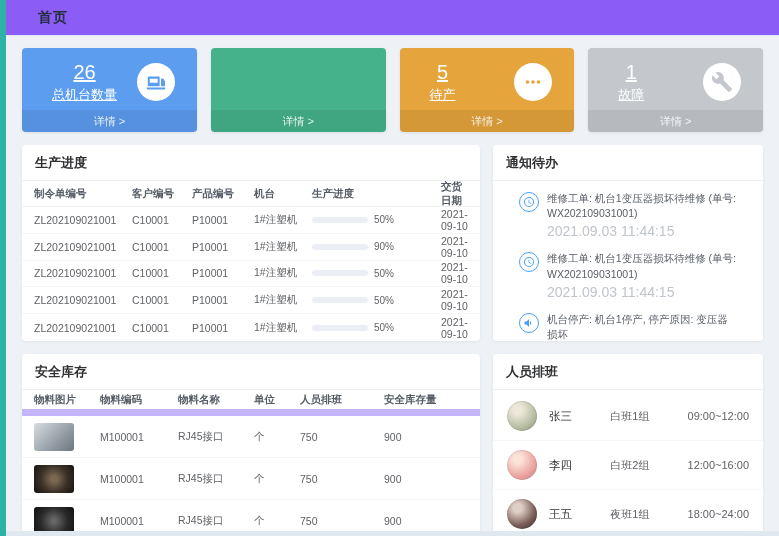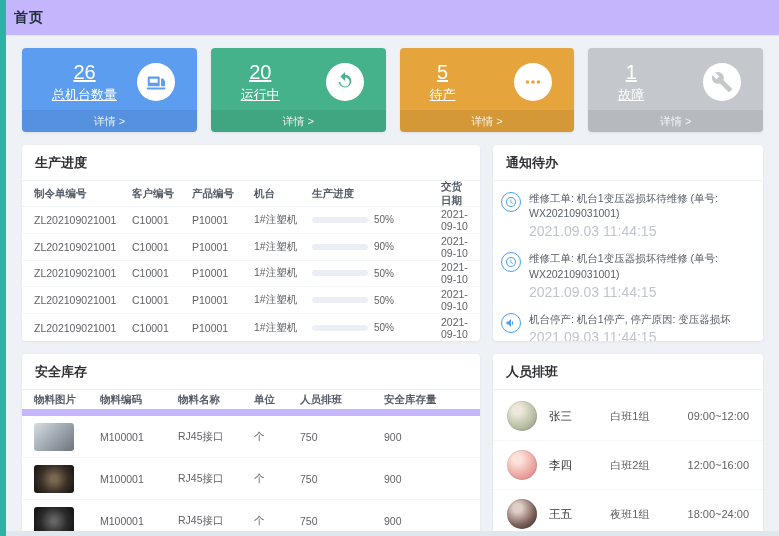--- a/index.html
+++ b/index.html
@@ -9,22 +9,22 @@
     background:#eef2f7;
     position:relative;
     overflow:hidden;
   }
   .edge-left { position:absolute; left:0; top:0; width:6px; height:536px; background:#2db3a5; z-index:10; }
   .edge-bottom { position:absolute; left:6px; bottom:0; height:5px; width:773px; background:#dfe8ee; z-index:10; }
 
   .app { position:absolute; left:6px; top:0; width:773px; height:531px; display:flex; flex-direction:column; }
 
   header.topbar {
-    height:36px; background:#c4b5fd; border-bottom:1px solid #e4e7ed;
-    display:flex; align-items:center; padding:0 8px; flex:0 0 auto;
+    height:36px; background:#8b5cf6; border-bottom:1px solid #e4e7ed;
+    display:flex; align-items:center; padding:0 32px; flex:0 0 auto;
   }
   .page-title { font-size:14px; color:#24303f; font-weight:bold; letter-spacing:1px; }
 
   main { flex:1; padding:12px 16px 8px 16px; display:flex; flex-direction:column; }
 
   
   .cards { display:flex; gap:14px; flex:0 0 auto; }
   .card {
     flex:1; height:84px; border-radius:4px; position:relative; overflow:hidden;
     color:#fff; cursor:pointer; box-shadow:0 1px 3px rgba(0,0,0,.08);
@@ -62,21 +62,21 @@
   .prod-header { height:26px; color:#555c66; font-weight:bold; border-bottom:1px solid #f0f2f5; }
   .prod-row { height:27px; color:#606266; border-bottom:1px solid #f4f6f8; cursor:pointer; }
   .c-order { width:98px; } .c-cust { width:60px; } .c-prodno { width:62px; } .c-mach { width:58px; }
   .c-prog { width:104px; display:flex; align-items:center; gap:6px; } .c-date { flex:1;margin-left:25px; }
   .bar-track { width:56px; height:6px; border-radius:3px; background:#ebeef5; overflow:hidden; flex:0 0 auto; }
   .bar-fill { height:100%; border-radius:3px; background:#3e94f0; }
   .prog-label { font-size:10px; color:#606266; }
 
   
   .notice-list { padding:4px 0; overflow:hidden; }
-  .notice-item { display:flex; gap:8px; padding:6px 8px; cursor:pointer; }
+  .notice-item { display:flex; gap:8px; padding:6px 26px; cursor:pointer; }
   .notice-icon {
     width:20px; height:20px; border-radius:50%; border:1px solid #4aa0f8; color:#4aa0f8;
     display:flex; align-items:center; justify-content:center; flex:0 0 auto; margin-top:1px;
   }
   .notice-icon svg { width:12px; height:12px; }
   .notice-text { font-size:10.5px; color:#5a6068; line-height:1.45; }
   .notice-time { font-size:14px; color:#c0c4cc; margin-top:2px; }
 
   
   .stock-header, .stock-row { display:flex; align-items:center; padding:0 12px; font-size:10.5px; }
@@ -125,31 +125,20 @@
           <div class="card-icon" style="color: rgb(92, 157, 240);">
             <svg viewBox="0 0 24 24">
                 <path fill="currentColor" fill-rule="evenodd" d="M2 18h20v2.2H2zM3 16.5h13V7.2c0-.7-.5-1.2-1.2-1.2H4.2C3.5 6 3 6.5 3 7.2zm2.2-8h8.6v4.2H5.2zm12.3 8h4.3v-5.2l-2-3h-2.3z"></path>
               </svg>
           </div>
         </div>
         <div class="card-footer">详情 &gt;</div>
       </div>
 
       <div class="card" style="background: rgb(69, 178, 139);">
-        <div class="card-top">
-          <div class="card-info">
-            <div class="card-value">20</div>
-            <div class="card-label">运行中</div>
-          </div>
-          <div class="card-icon" style="color: rgb(69, 178, 139);">
-            <svg viewBox="0 0 24 24">
-                <path fill="currentColor" d="M12 4V1L7 6l5 5V7a5 5 0 1 1-5 5H5a7 7 0 1 0 7-8z"></path>
-              </svg>
-          </div>
-        </div>
         <div class="card-footer">详情 &gt;</div>
       </div>
 
       <div class="card" style="background: rgb(229, 164, 60);">
         <div class="card-top">
           <div class="card-info">
             <div class="card-value">5</div>
             <div class="card-label">待产</div>
           </div>
           <div class="card-icon" style="color: rgb(229, 164, 60);">

